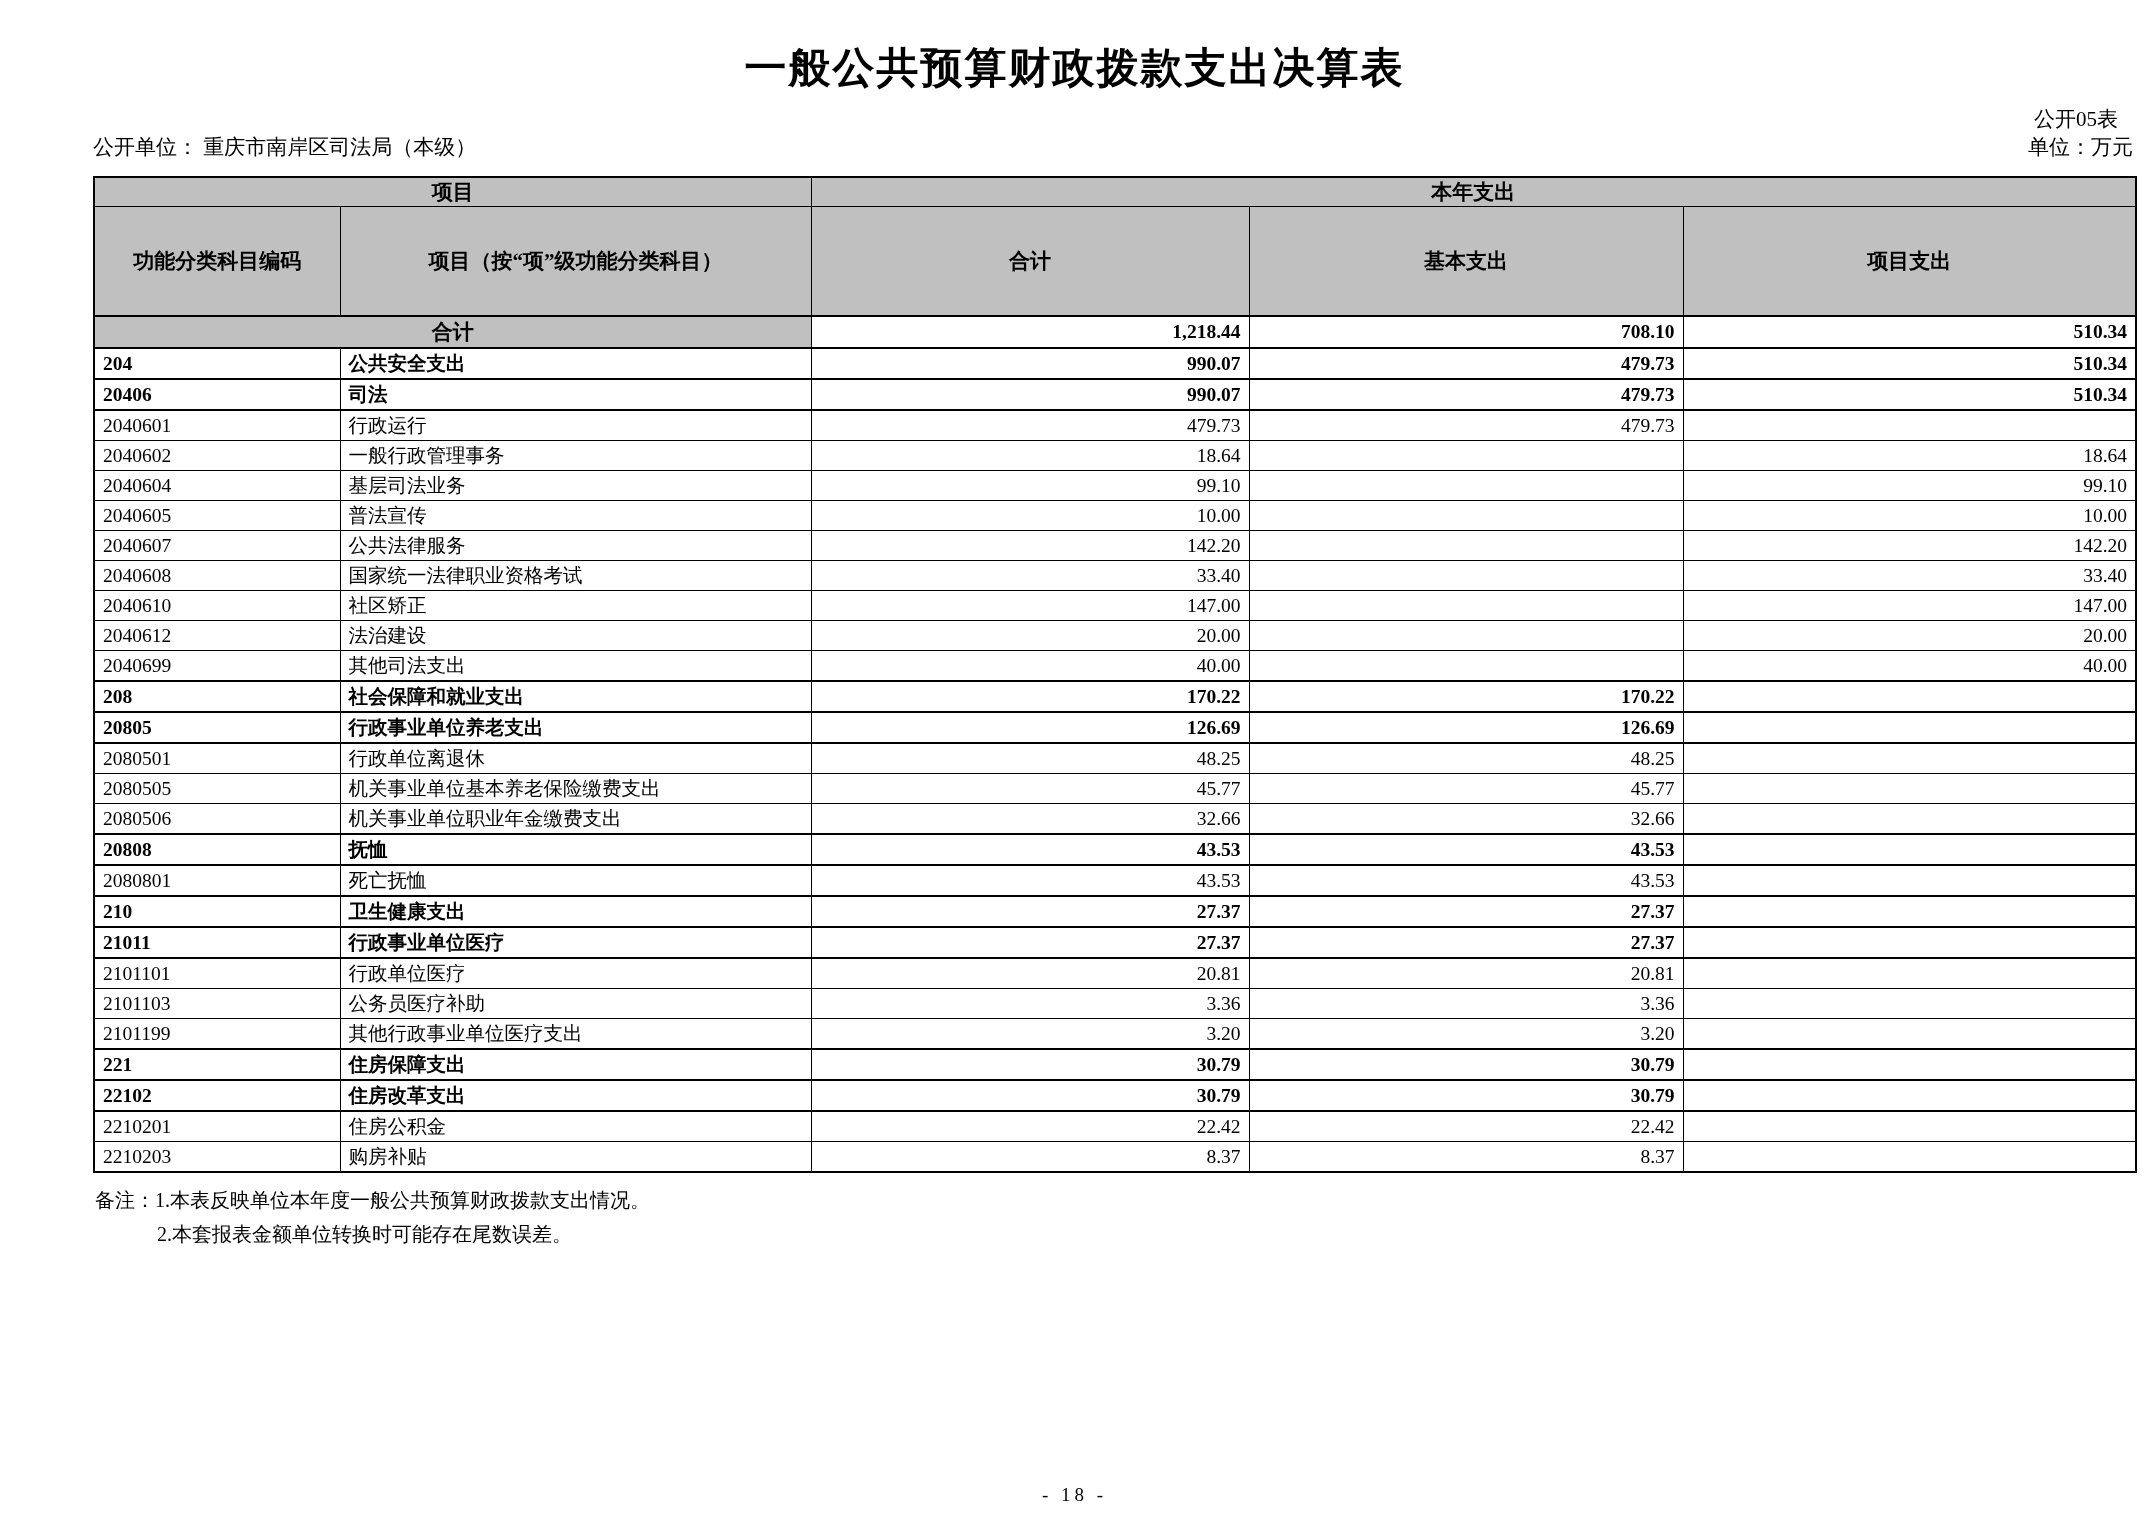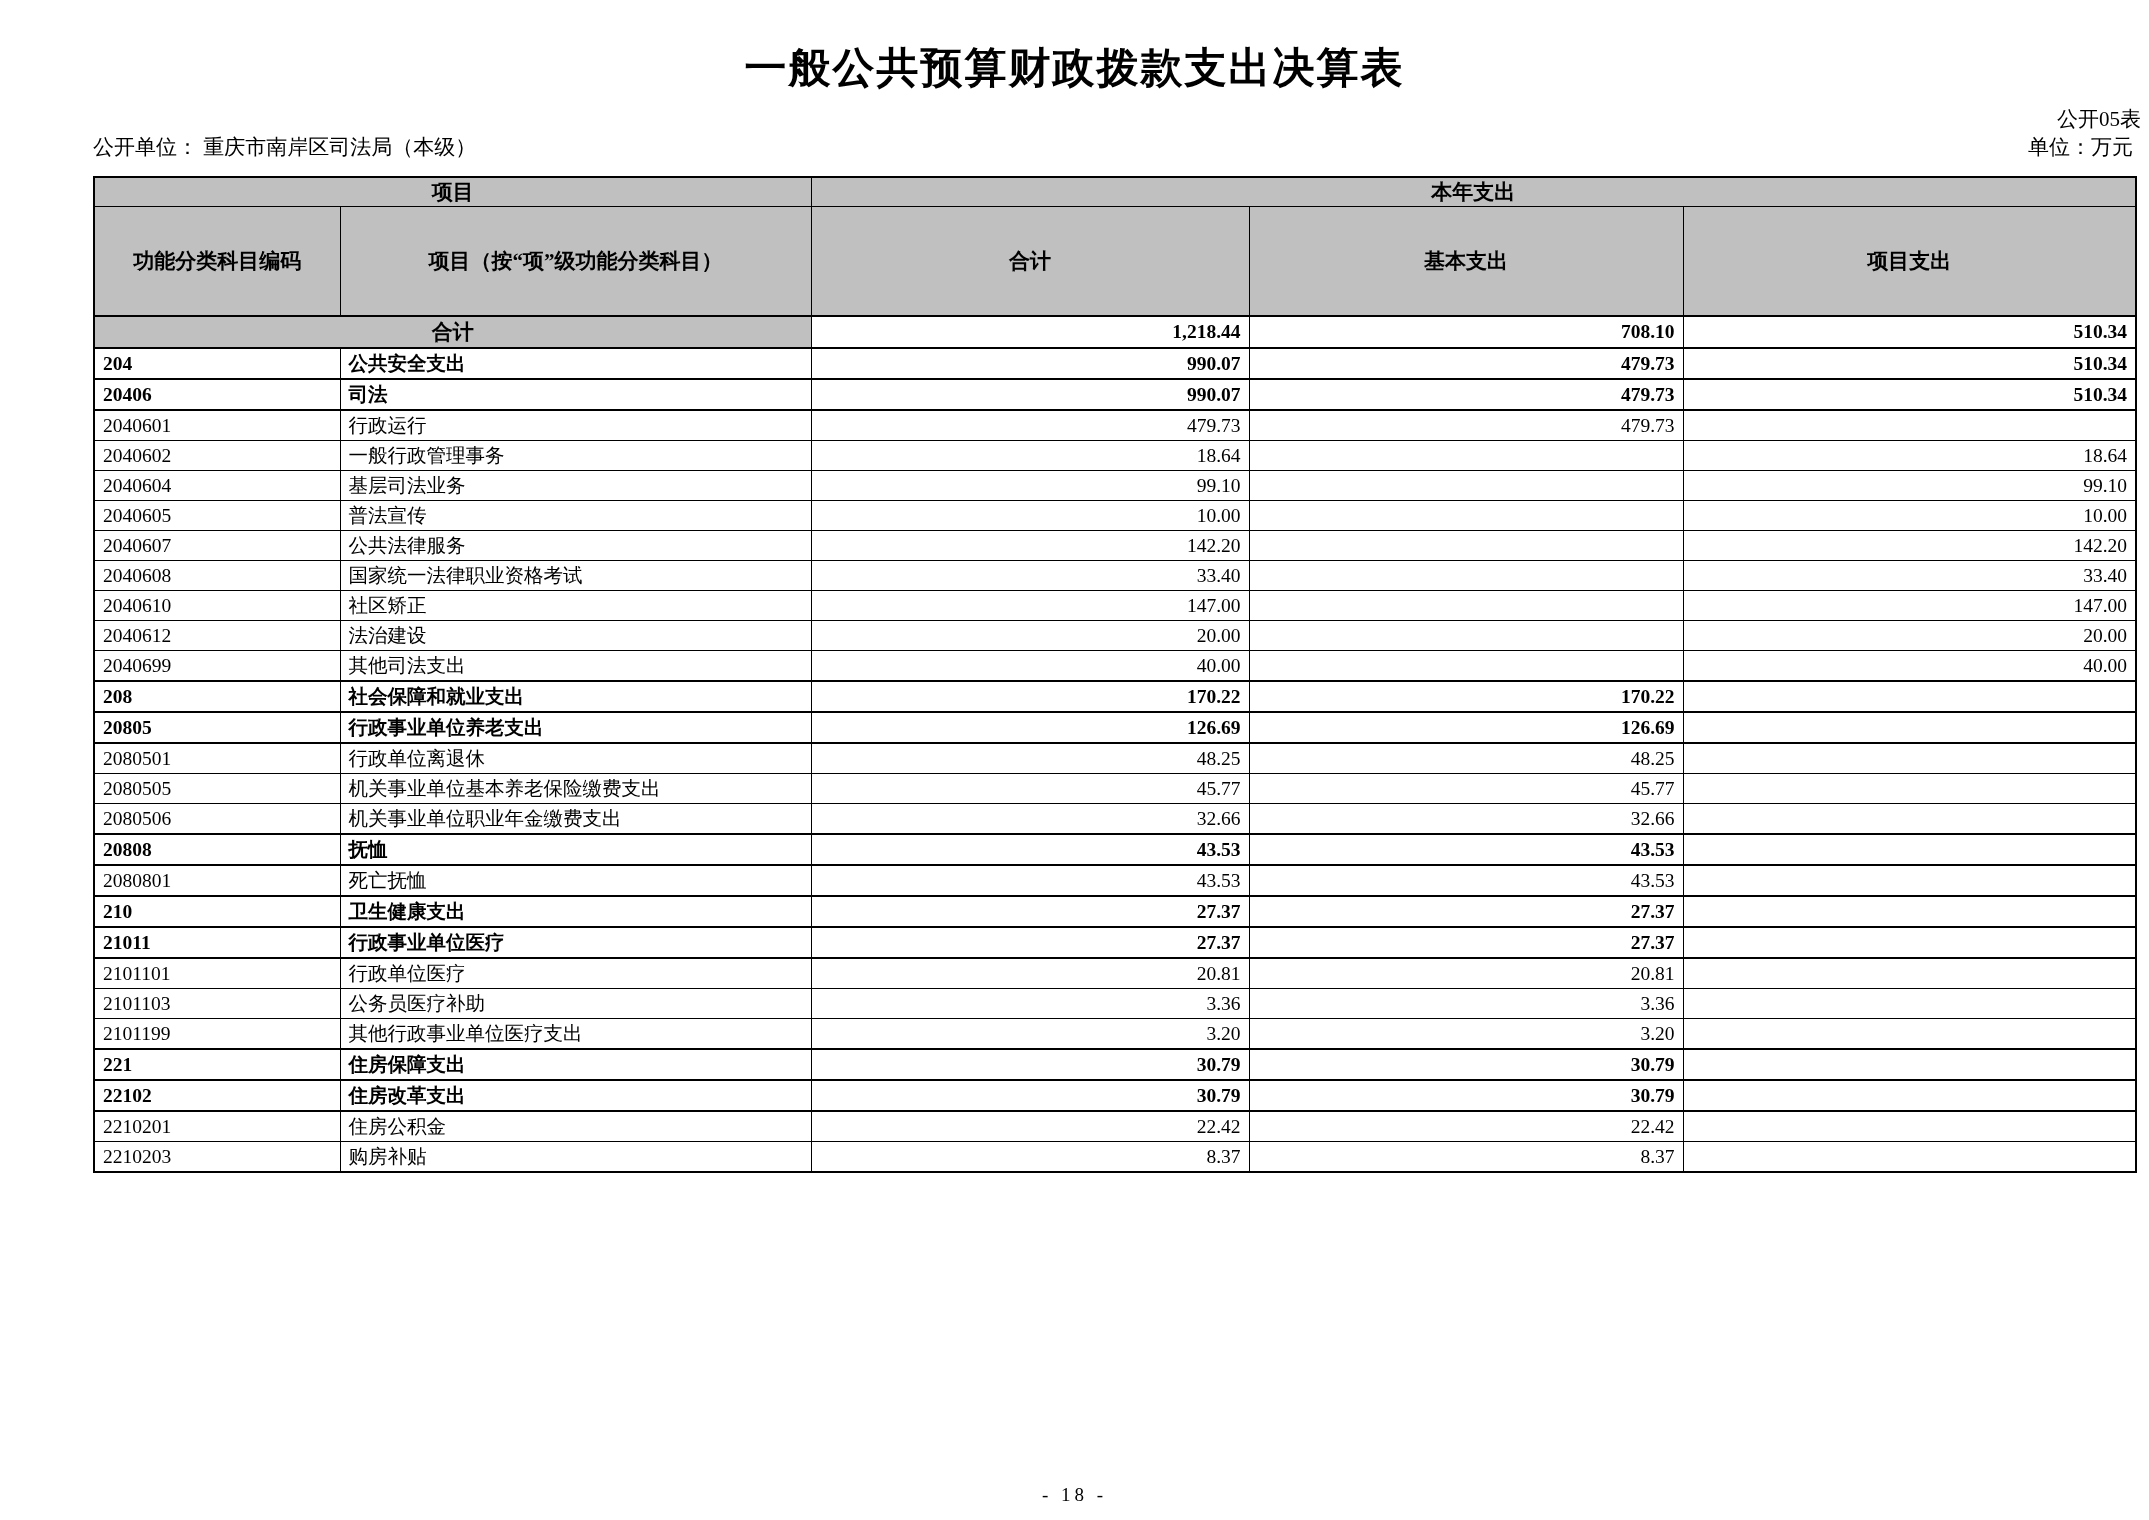--- a/index.html
+++ b/index.html
@@ -19,21 +19,21 @@
   .title {
     margin-top: 44px;
     text-align: center;
     font-size: 42px;
     font-weight: bold;
     line-height: 1.15;
     letter-spacing: 2px;
   }
   .meta-right {
     margin-top: 14px;
-    padding-right: 8px;
+    padding-right: 31px;
     text-align: right;
     font-size: 21px;
     line-height: 26px;
   }
   .meta-row {
     margin: 2px 16px 16px 93px;
     display: flex;
     justify-content: space-between;
     font-size: 21px;
     line-height: 26px;
@@ -327,16 +327,20 @@
         <tr>
           <td class="code">2210203</td>
           <td class="name">购房补贴</td>
           <td class="num">8.37</td>
           <td class="num">8.37</td>
           <td class="num"></td>
         </tr>
       </tbody>
   </table>
 
+  <div class="notes">
+    <div><span>备注：</span><span>1.本表反映单位本年度一般公共预算财政拨款支出情况。</span></div>
+    <div class="indent">2.本套报表金额单位转换时可能存在尾数误差。</div>
+  </div>
 
   <div class="page-number">- 18 -</div>
 
 </div>
 
 </body></html>

